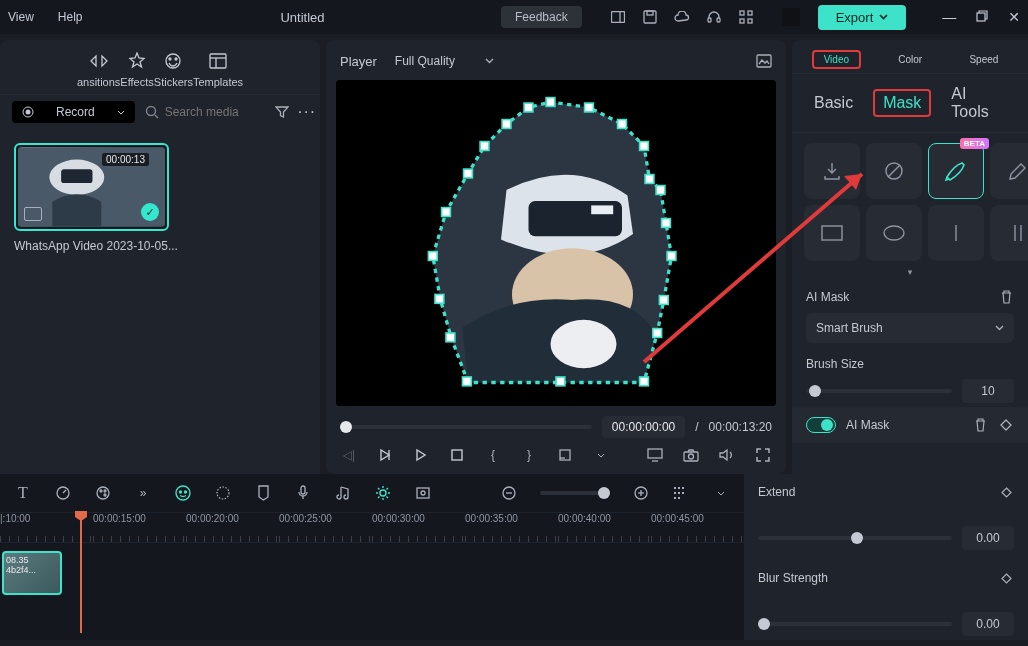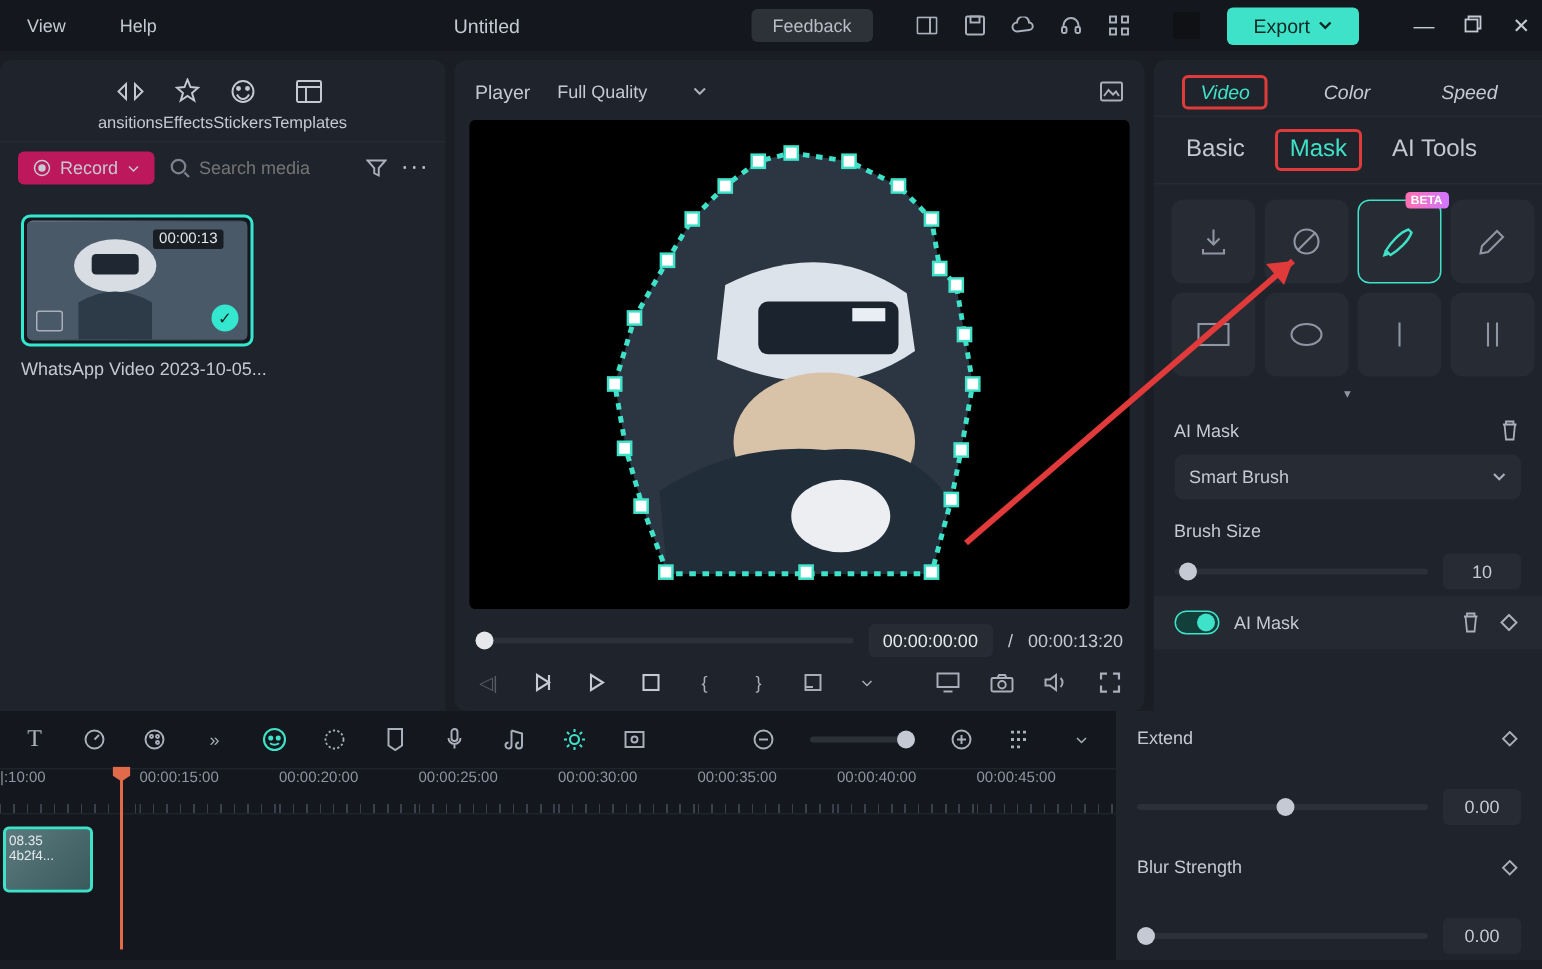--- a/index.html
+++ b/index.html
@@ -1,39 +1,39 @@
 <!DOCTYPE html>
 <html><head>
 <meta charset="utf-8">
 <style>
   * { margin: 0; padding: 0; box-sizing: border-box; font-family: -apple-system, BlinkMacSystemFont, "Segoe UI", sans-serif; }
   body { background:#1a1d24; color:#c4c9d3; font-size:12px; width:1028px; height:646px; overflow:hidden; position:relative; }
 
   
   .titlebar { height:34px; background:#14171d; display:flex; align-items:center; padding:0 8px; gap:18px; }
-  .titlebar .menu { display:flex; gap:36px; margin-left:10px; }
+  .titlebar .menu { display:flex; gap:24px; }
   .titlebar .menu span { font-size:12px; cursor:pointer; }
   .titlebar .title { flex:0 0 auto; margin-left:180px; font-size:13px; }
   .titlebar .spacer { flex:1; }
   .titlebar .feedback { background:#2d3138; padding:4px 14px; border-radius:4px; font-size:12px; color:#b8bdc7; cursor:pointer; }
   .titlebar .icongroup { display:flex; gap:16px; margin:0 10px; align-items:center; }
   .ticon { width:16px; height:16px; display:inline-flex; align-items:center; justify-content:center; cursor:pointer; }
   .titlebar .export { background:#3ee2c8; color:#0d2822; padding:5px 18px; border-radius:4px; font-size:13px; font-weight:500; cursor:pointer; display:flex; align-items:center; gap:6px; }
   .titlebar .wincontrols { display:flex; gap:20px; margin-left:18px; }
   .titlebar .wincontrols span { cursor:pointer; font-size:14px; }
 
   
   .main { display:flex; height:440px; }
   
   .left { width:320px; background:#1f232b; display:flex; flex-direction:column; border-radius:8px 8px 0 0; margin:6px 0 0 0; }
   .lefttabs { display:flex; justify-content:center; padding:10px 8px 6px; }
   .lefttab { display:flex; flex-direction:column; align-items:center; gap:4px; font-size:11px; cursor:pointer; color:#c4c9d3; }
   .lefttab .ic { width:22px; height:22px; display:flex; align-items:center; justify-content:center; }
   .leftctl { display:flex; align-items:center; gap:10px; padding:6px 12px; border-top:1px solid #262b33; }
-  .recordbtn { background:#be185d; padding:4px 10px; border-radius:4px; display:flex; align-items:center; gap:6px; font-size:12px; cursor:pointer; }
+  .recordbtn { background:#000000; padding:4px 10px; border-radius:4px; display:flex; align-items:center; gap:22px; font-size:12px; cursor:pointer; }
   .searchwrap { flex:1; display:flex; align-items:center; gap:6px; color:#7b828e; }
   .searchwrap input { background:transparent; border:none; outline:none; color:#c4c9d3; font-size:12px; width:100px; }
   .media-area { padding:14px; }
   .clip { width:155px; background:#14171d; border:2px solid #34e8cf; border-radius:6px; position:relative; padding:2px; }
   .clip .thumb { width:100%; height:80px; background:linear-gradient(135deg,#6a7b8c 0%, #3c4b5a 50%, #374452 100%); border-radius:4px; position:relative; overflow:hidden; }
   .clip .dur { position:absolute; top:6px; right:16px; background:#0d0f13cc; color:#e6e8ec; font-size:10px; padding:1px 4px; border-radius:2px; }
   .clip .badge { position:absolute; bottom:6px; left:6px; width:18px; height:14px; border:1px solid #aab0bb; border-radius:2px; }
   .clip .check { position:absolute; bottom:6px; right:6px; width:18px; height:18px; background:#34e8cf; border-radius:50%; display:flex; align-items:center; justify-content:center; color:#0d2822; font-size:11px; }
   .clipname { margin-top:8px; font-size:12px; color:#c4c9d3; }
 
@@ -49,21 +49,21 @@
   .pb-track { flex:1; height:4px; background:#2b3039; border-radius:2px; position:relative; }
   .pb-thumb { position:absolute; left:0; top:-4px; width:12px; height:12px; background:#e6e8ec; border-radius:50%; }
   .timebox { background:#272b34; padding:4px 10px; border-radius:4px; font-size:12px; color:#e6e8ec; }
   .playctrls { display:flex; align-items:center; gap:18px; padding:8px 4px 2px; }
   .playctrls .sp { flex:1; }
   .playctrls .ic { width:18px; height:18px; cursor:pointer; display:flex; align-items:center; justify-content:center; color:#aab0bb; }
 
   
   .right { width:280px; background:#1f232b; margin:6px 0 0 0; border-radius:8px 0 0 0; display:flex; flex-direction:column; overflow-y:hidden; }
   .rtabs1 { display:flex; justify-content:space-around; padding:10px 6px 4px; border-bottom:1px solid #262b33; }
-  .rtab { font-size:13px; padding:4px 10px; cursor:pointer;font-style:italic; }
+  .rtab { font-size:10px; padding:4px 10px; cursor:pointer; }
   .rtab.active { color:#3ee2c8; border:2px solid #e03a3a; border-radius:4px; padding:2px 10px; }
   .rtabs2 { display:flex; gap:12px; padding:8px 14px; align-items:center; border-bottom:1px solid #262b33; }
   .rtab2 { font-size:16px; padding:3px 8px; cursor:pointer; }
   .rtab2.active { color:#3ee2c8; border:2px solid #e03a3a; border-radius:4px; }
   .maskgrid { display:grid; grid-template-columns:repeat(4, 56px); gap:6px; padding:10px 12px 4px; position:relative; }
   .maskbtn { width:56px; height:56px; background:#272b34; border-radius:8px; display:flex; align-items:center; justify-content:center; cursor:pointer; position:relative;text-align:center; }
   .maskbtn.active { border:1px solid #3ee2c8; }
   .maskbtn svg { stroke:#8f96a3; }
   .maskbtn.active svg { stroke:#3ee2c8; }
   .beta { position:absolute; top:-6px; right:-6px; background:linear-gradient(90deg,#ff6fae,#d176ff); color:#fff; font-size:8px; padding:1px 4px; border-radius:3px; font-weight:600;}

